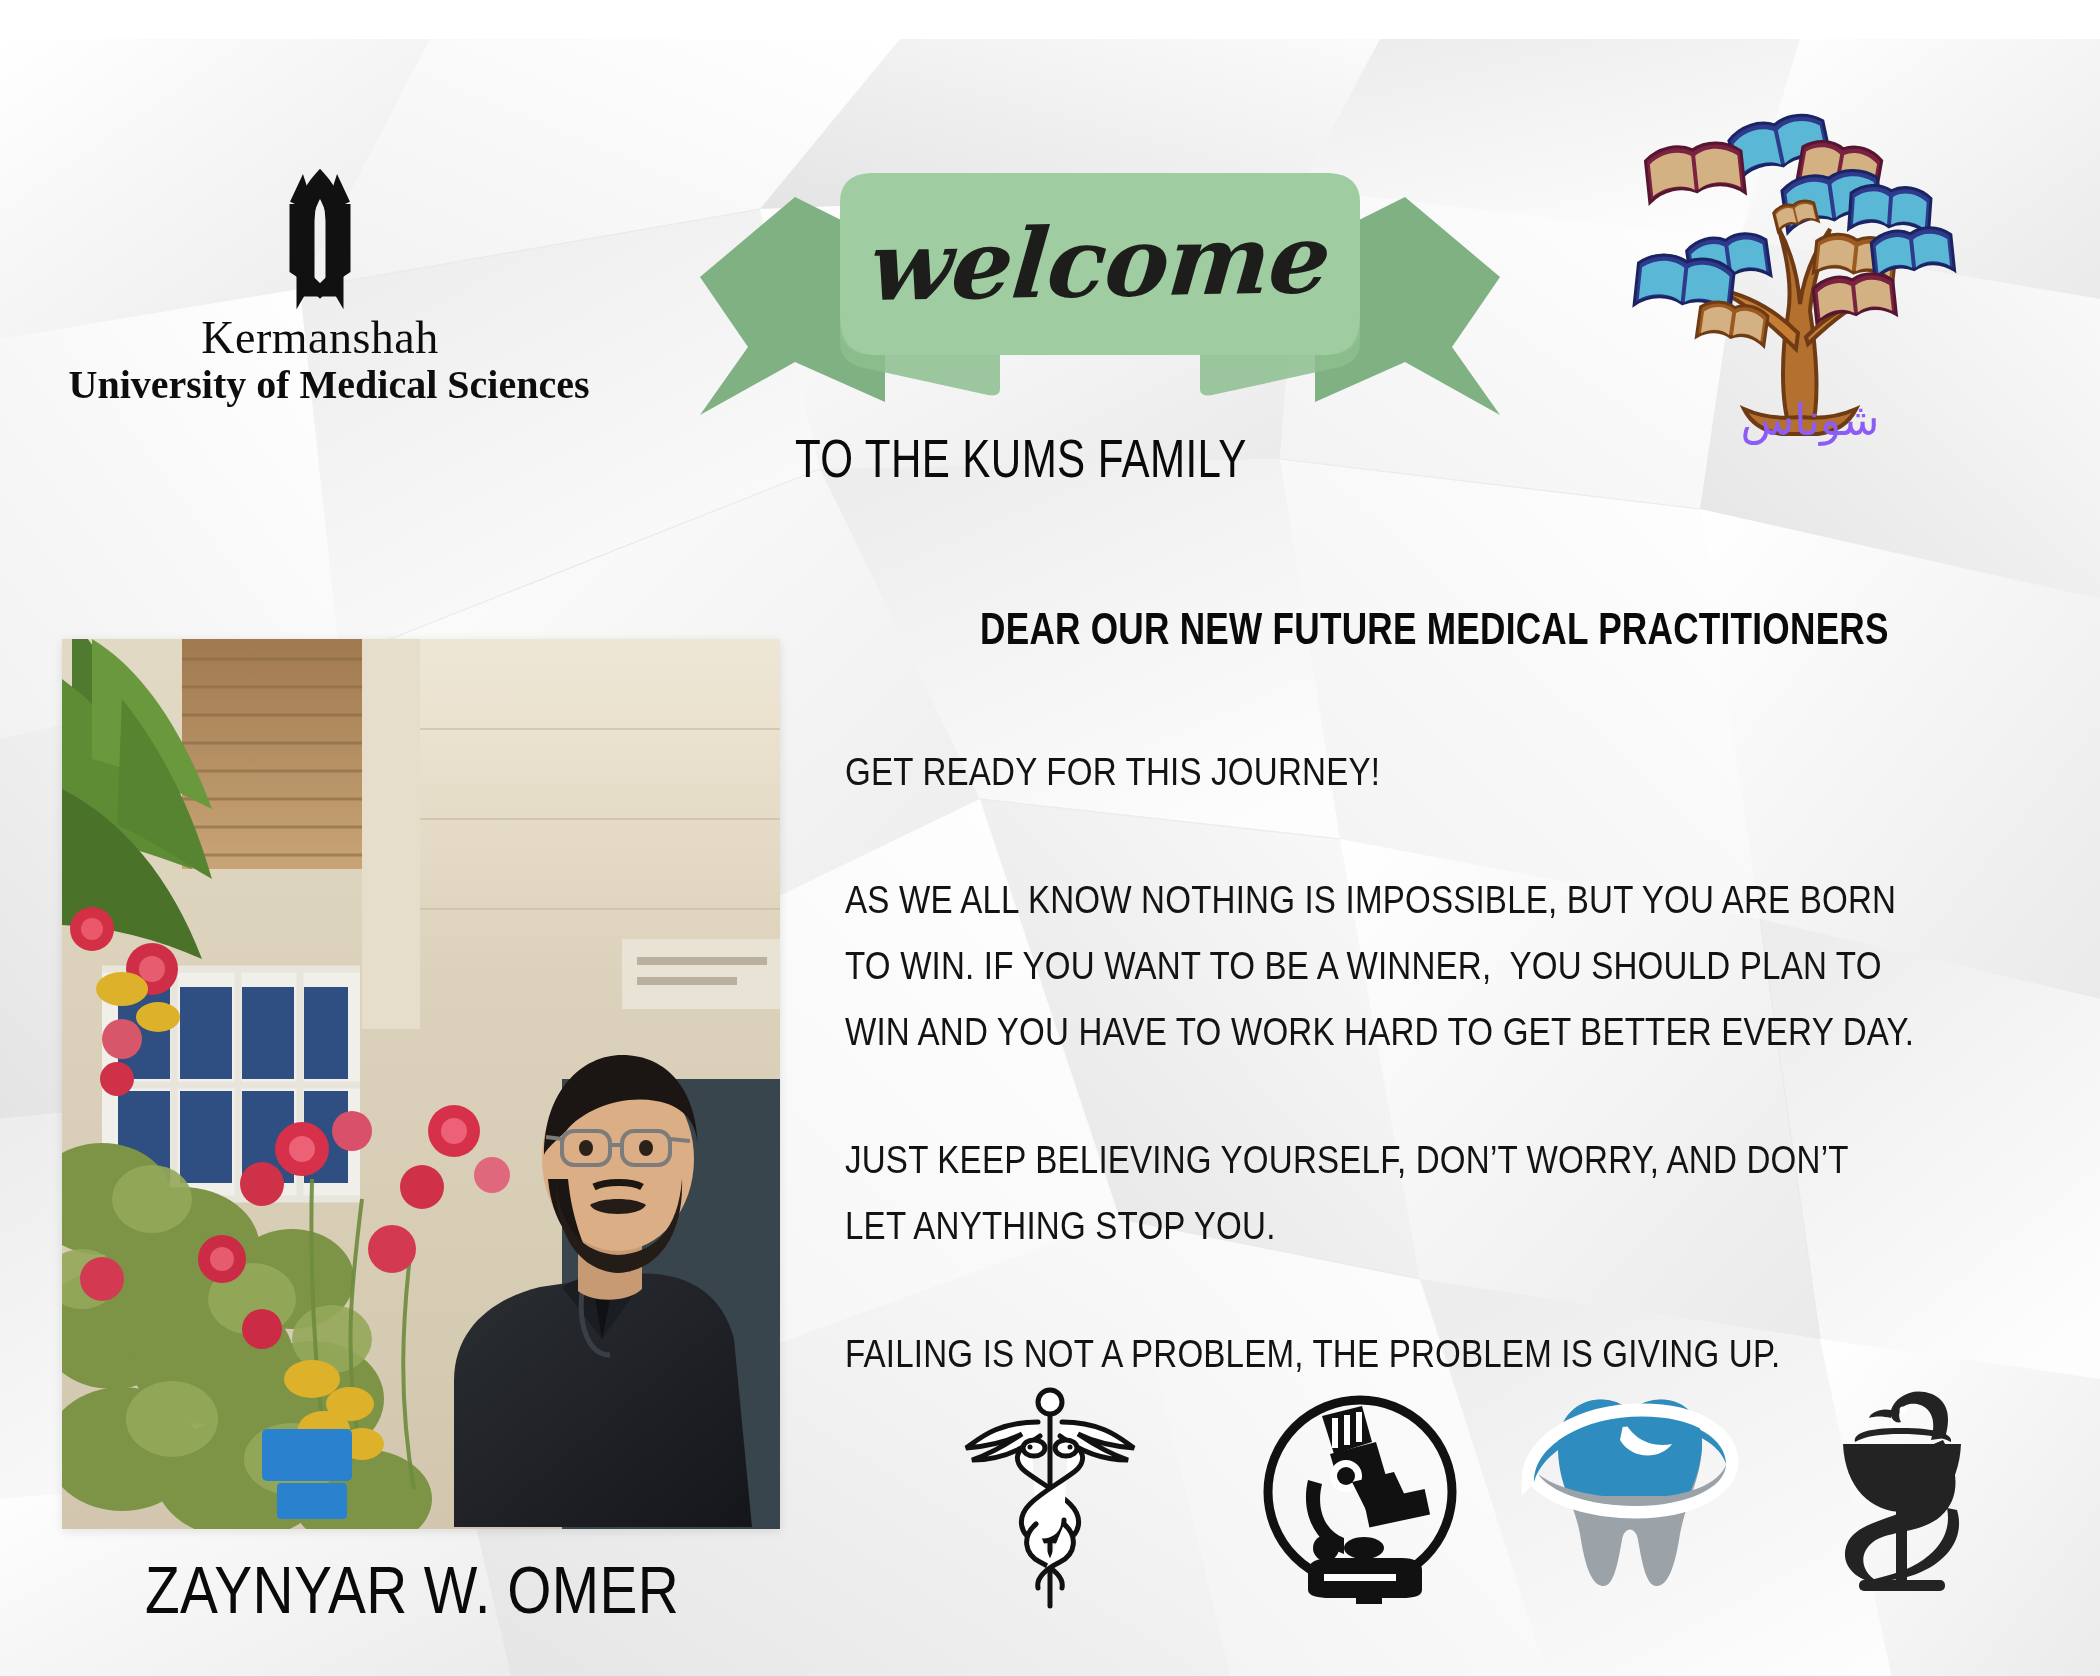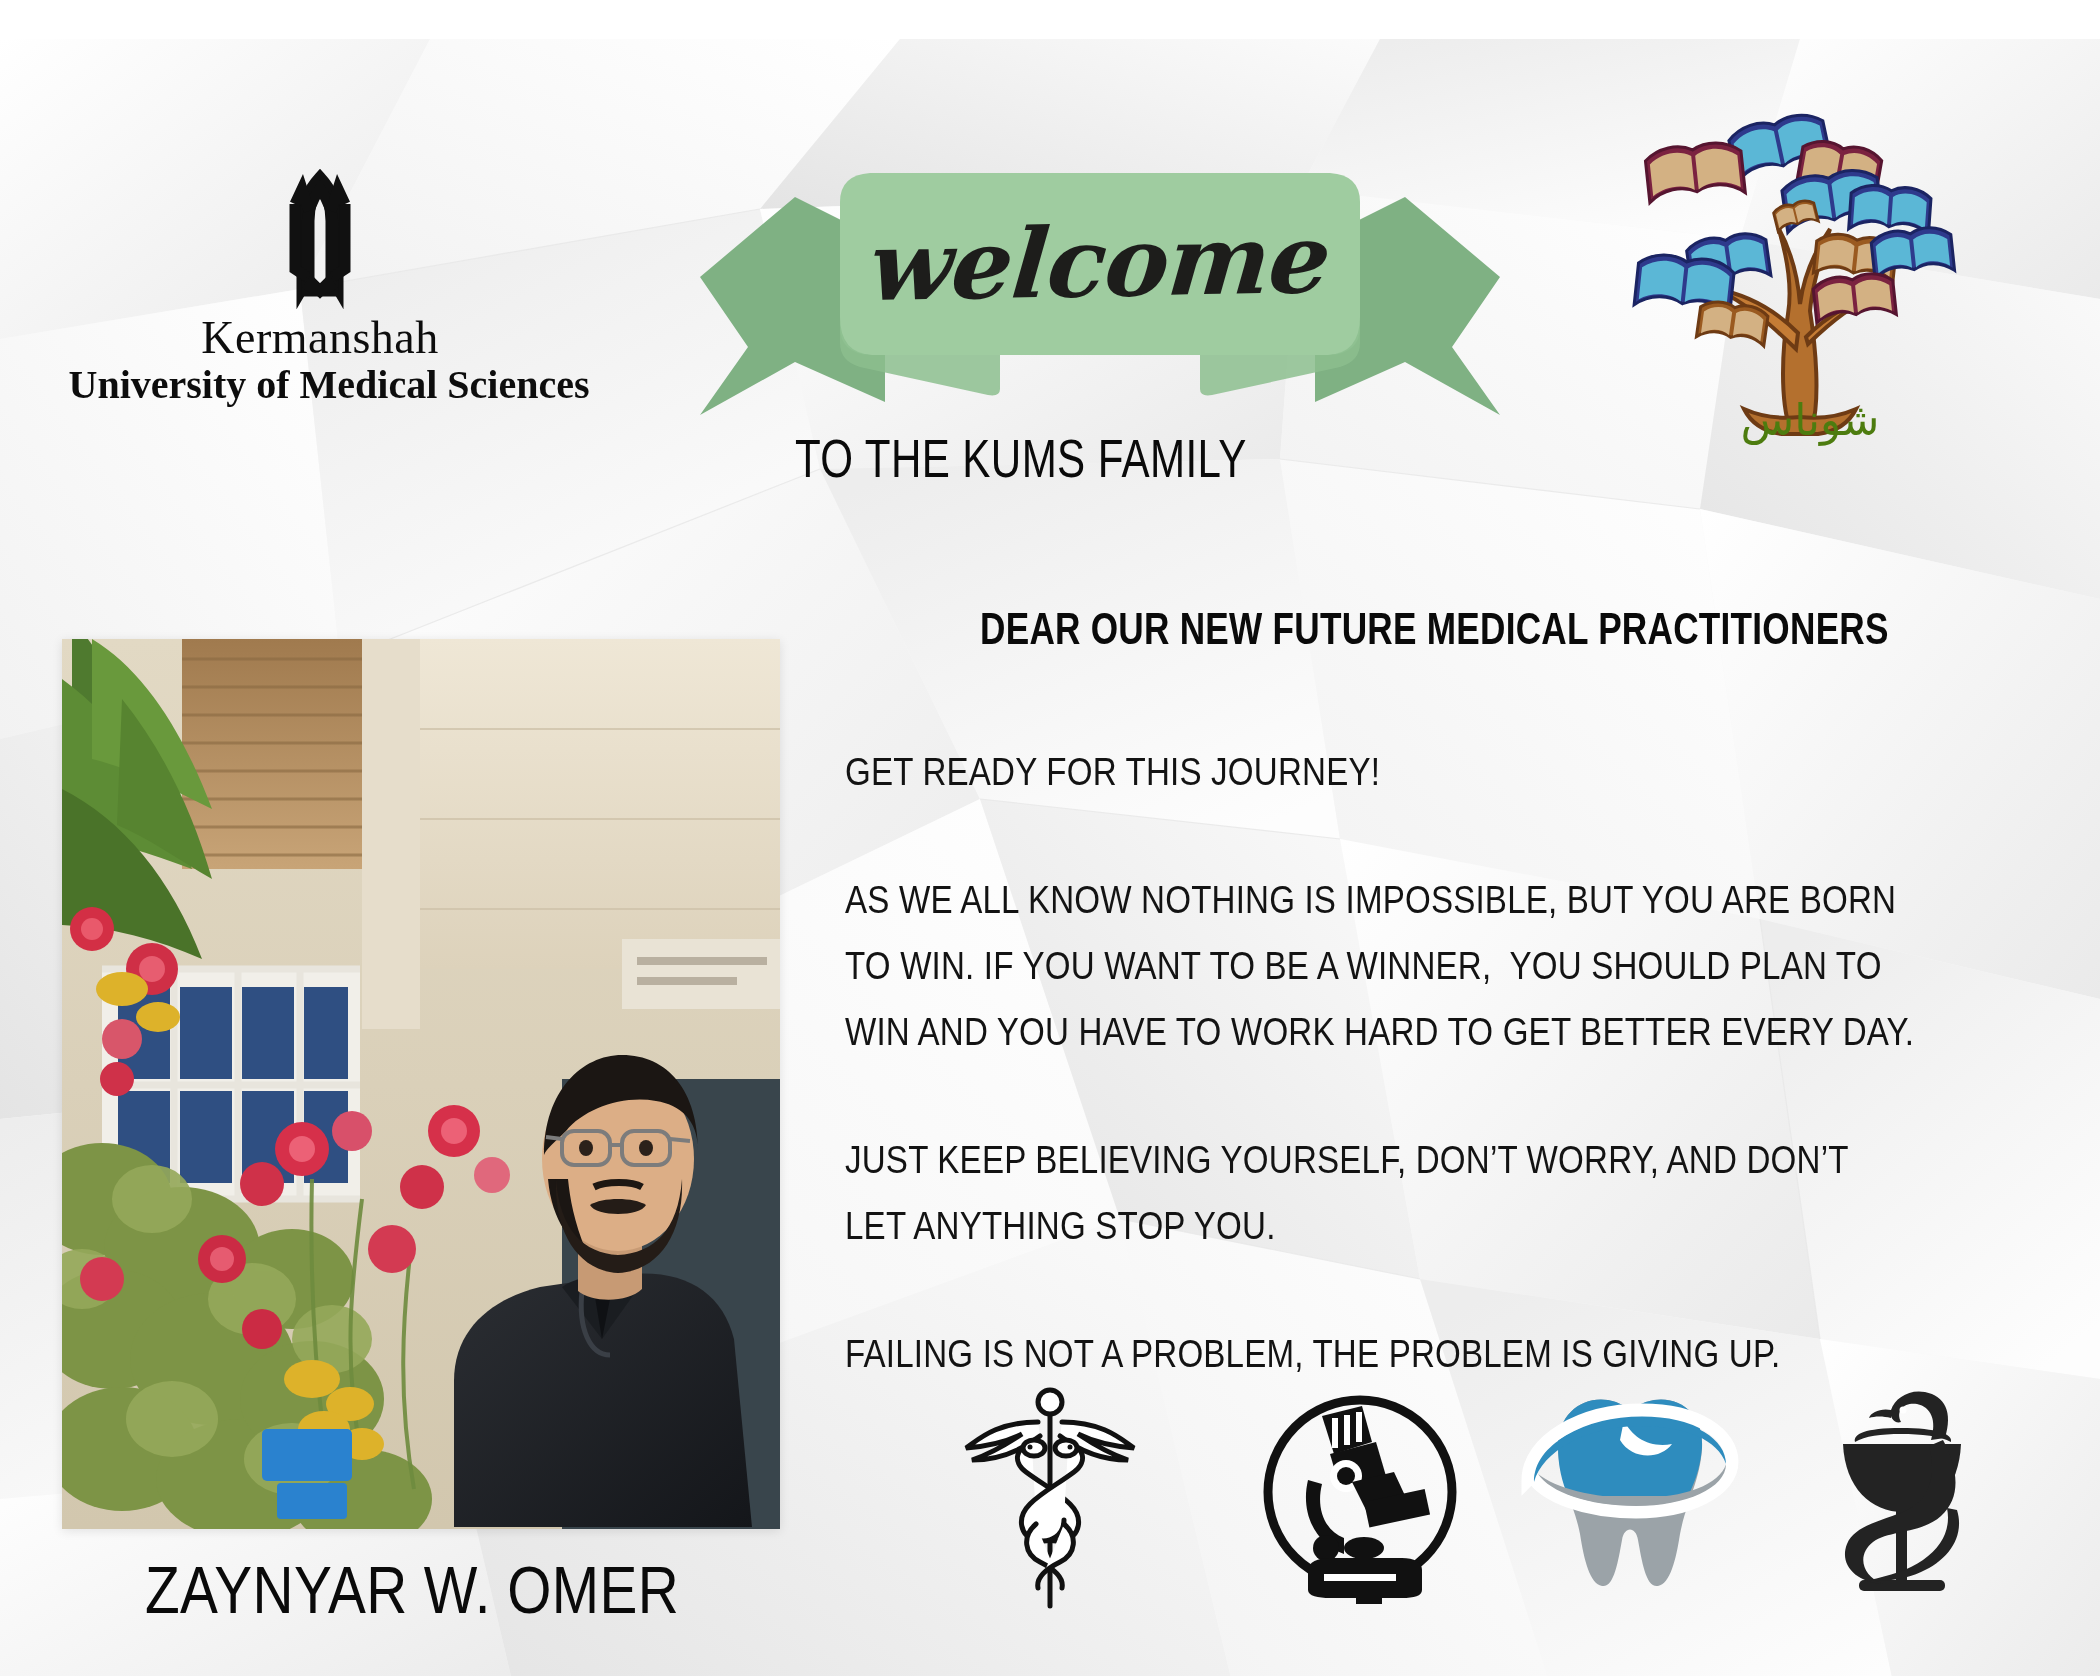--- a/index.html
+++ b/index.html
@@ -84,21 +84,21 @@
     height: 350px;
   }
   #tree-script {
     position: absolute;
     left: 1700px;
     top: 355px;
     width: 220px;
     text-align: center;
     font-family: "DejaVu Sans", sans-serif;
     font-size: 44px;
-    color: #4d7c0f;
+    color: #8b5cf6;
     direction: rtl;
   }
   
   #kums-family {
     position: absolute;
     left: 795px;
     top: 388px;
     font-size: 54px;
     color: #0a0a0a;
     letter-spacing: 0.5px;

